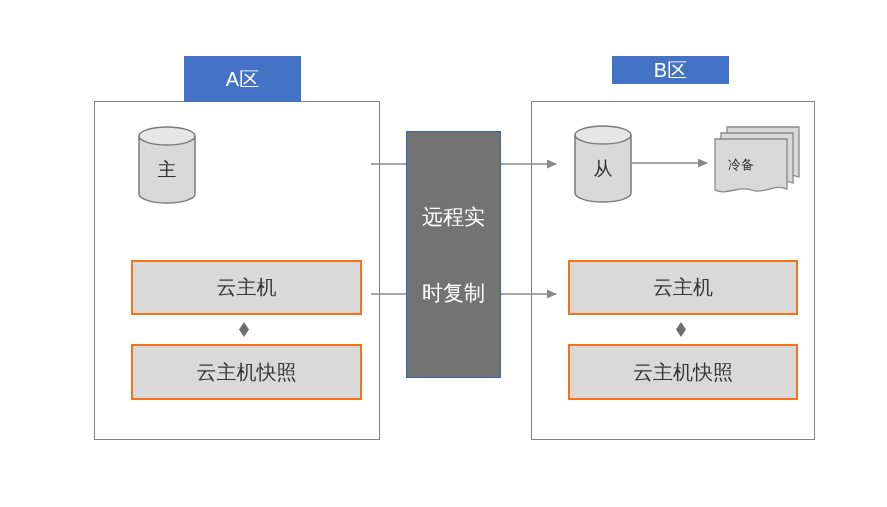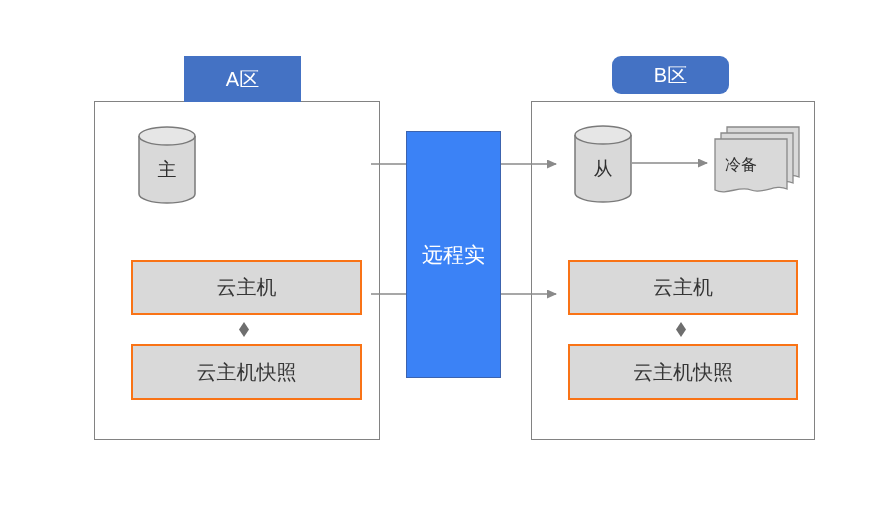--- a/index.html
+++ b/index.html
@@ -27,27 +27,27 @@
     position: absolute;
     background: #4472c4;
     color: #ffffff;
     display: flex;
     align-items: center;
     justify-content: center;
     font-size: 20px;
     z-index: 3;
   }
   #zone-a-label { left: 176px; top: 56px; width: 117px; height: 46px; margin-left: 8px; }
-  #zone-b-label { left: 612px; top: 56px; width: 117px; height: 38px; border-radius: 9px; }
+  #zone-b-label { left: 612px; top: 56px; width: 117px; height: 28px; }
 
   
   .repl-box {
     position: absolute;
     left: 406px; top: 131px; width: 95px; height: 247px;
-    background: #3b82f6;
+    background: #737373;
     border: 1px solid #3c63ae;
     box-sizing: border-box;
     color: #ffffff;
     display: flex;
     flex-direction: column;
     align-items: center;
     justify-content: center;
     font-size: 21px;
     line-height: 32px;
     z-index: 4;
@@ -87,21 +87,21 @@
   }
 
   
   .multidoc { position: absolute; left: 714px; top: 126px; width: 87px; height: 74px; z-index: 2; }
   .multidoc .doc-label {
     position: absolute;
     left: 0; top: 13px; width: 54px; height: 52px;
     display: flex;
     align-items: center;
     justify-content: center;
-    font-size: 16px;
+    font-size: 13px;
     color: #2f2f2f;
   }
 
   
   #connector-overlay {
     position: absolute;
     left: 0; top: 0;
     width: 887px; height: 507px;
     z-index: 5;
     pointer-events: none;
@@ -121,20 +121,21 @@
 
   <div class="zone-label" id="zone-a-label">
     <span>A区</span>
   </div>
   <div class="zone-label" id="zone-b-label">
     <span>B区</span>
   </div>
 
   <div class="repl-box">
     <div>远程实</div>
+    <div>时复制</div>
   </div>
 
   <div class="cylinder" id="primary-db">
     <svg width="58" height="78" viewBox="0 0 58 78">
       <path d="M1,10 V68 A28,9 0 0 0 57,68 V10" fill="#d9d9d9" stroke="#7a7a7a" stroke-width="1.5"></path>
       <ellipse cx="29" cy="10" rx="28" ry="9" fill="#e6e6e6" stroke="#7a7a7a" stroke-width="1.5"></ellipse>
     </svg>
     <div class="cyl-label">主</div>
   </div>
 

